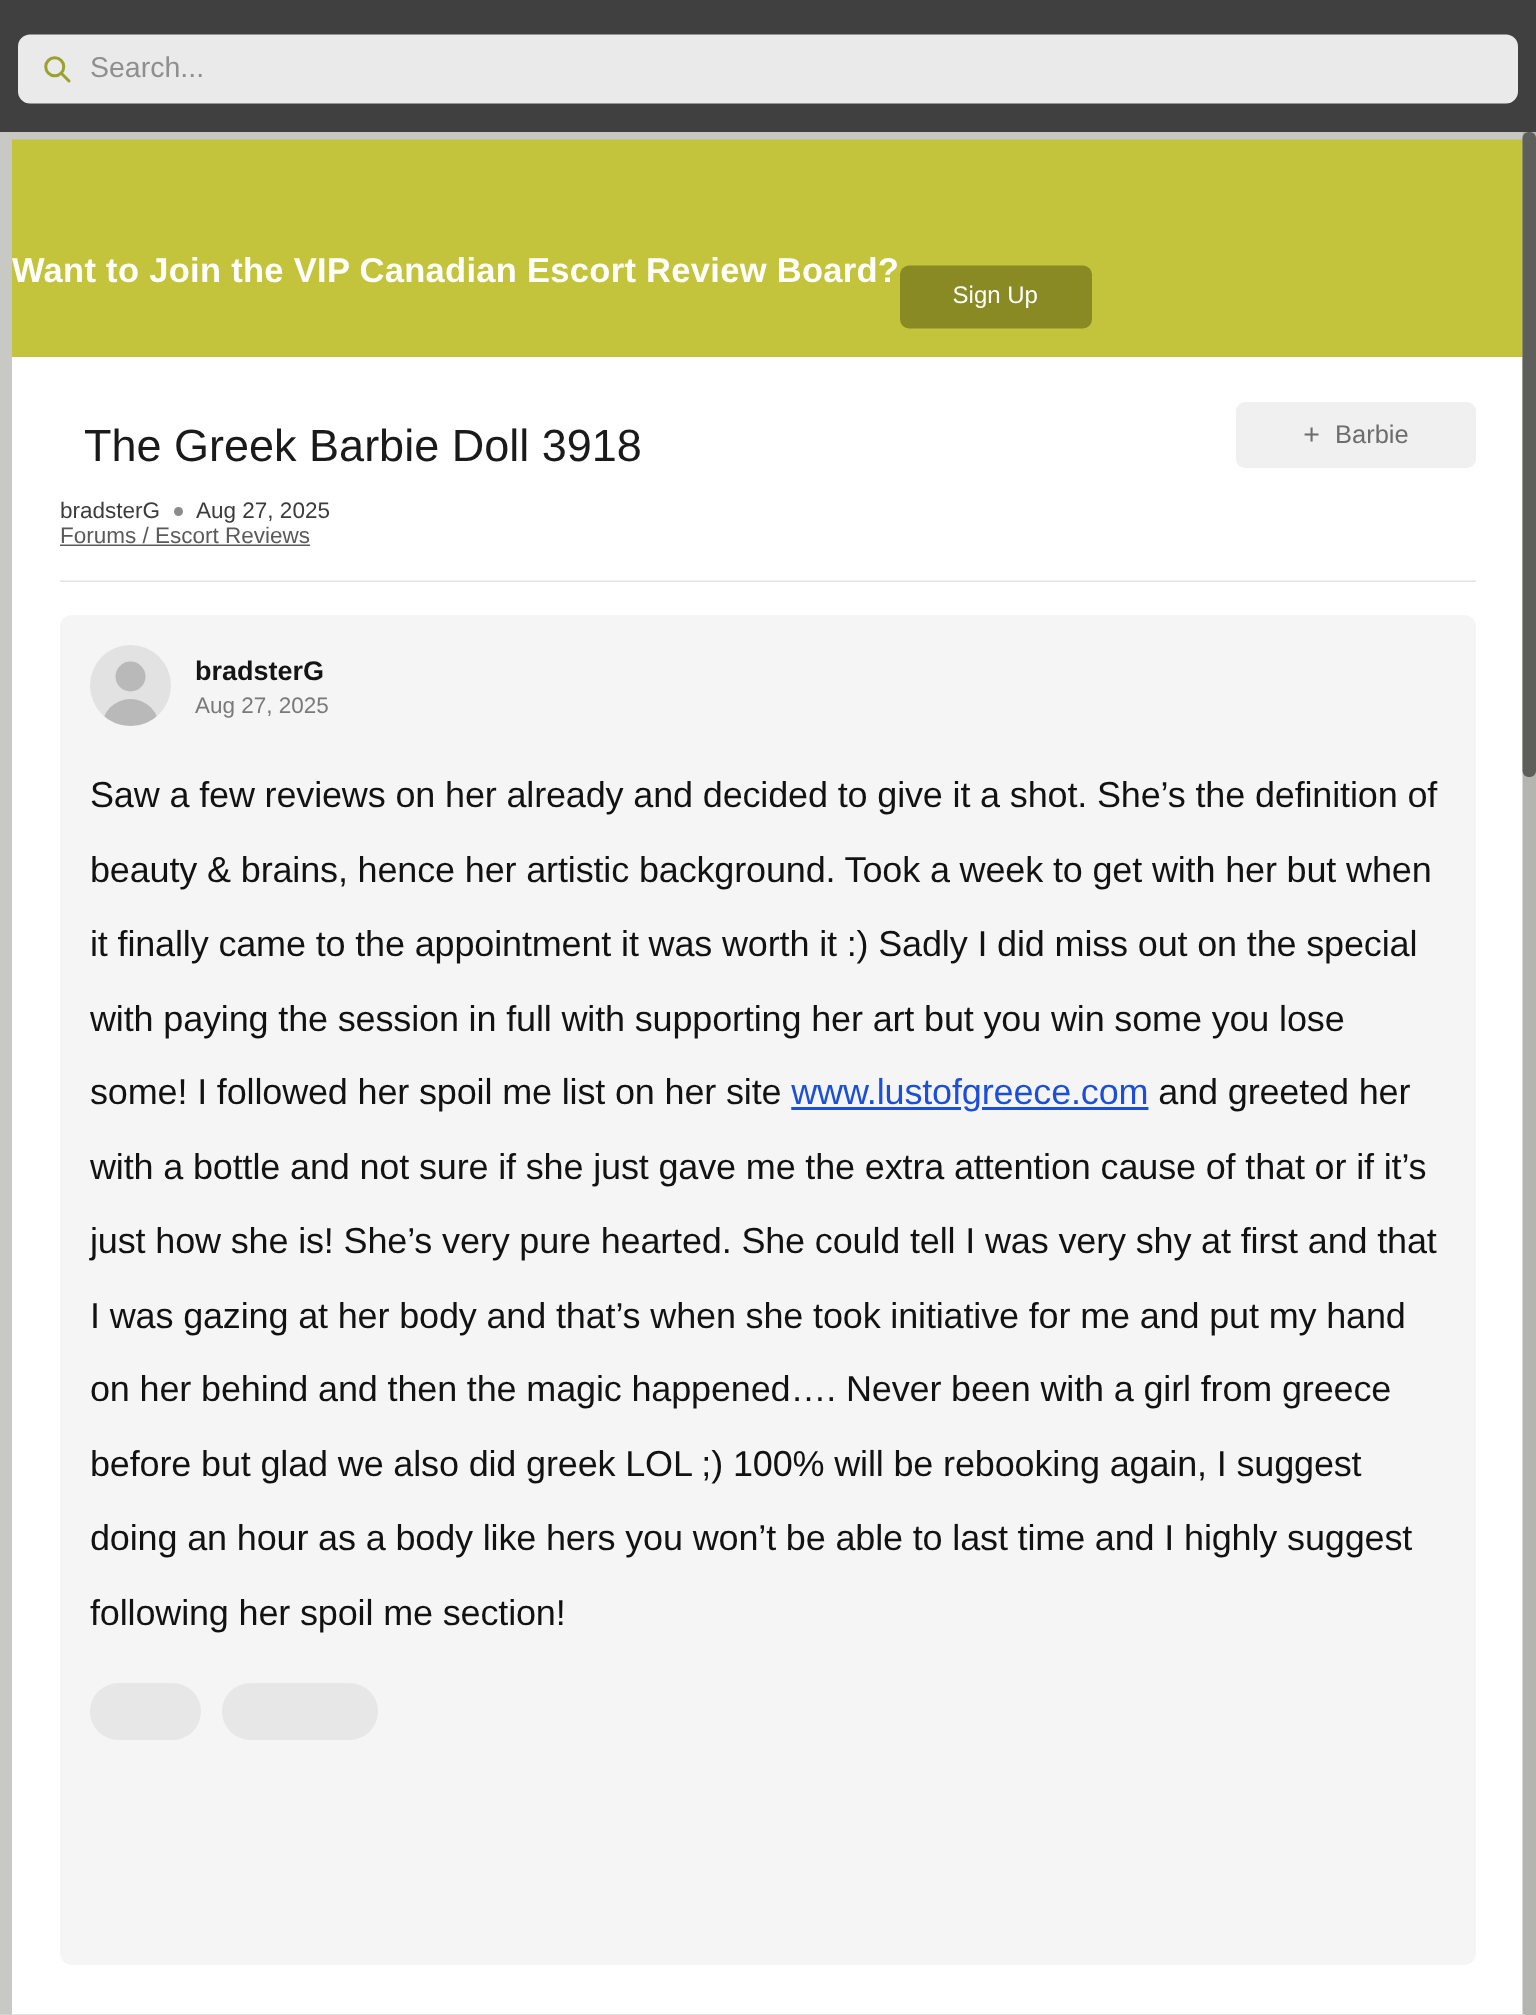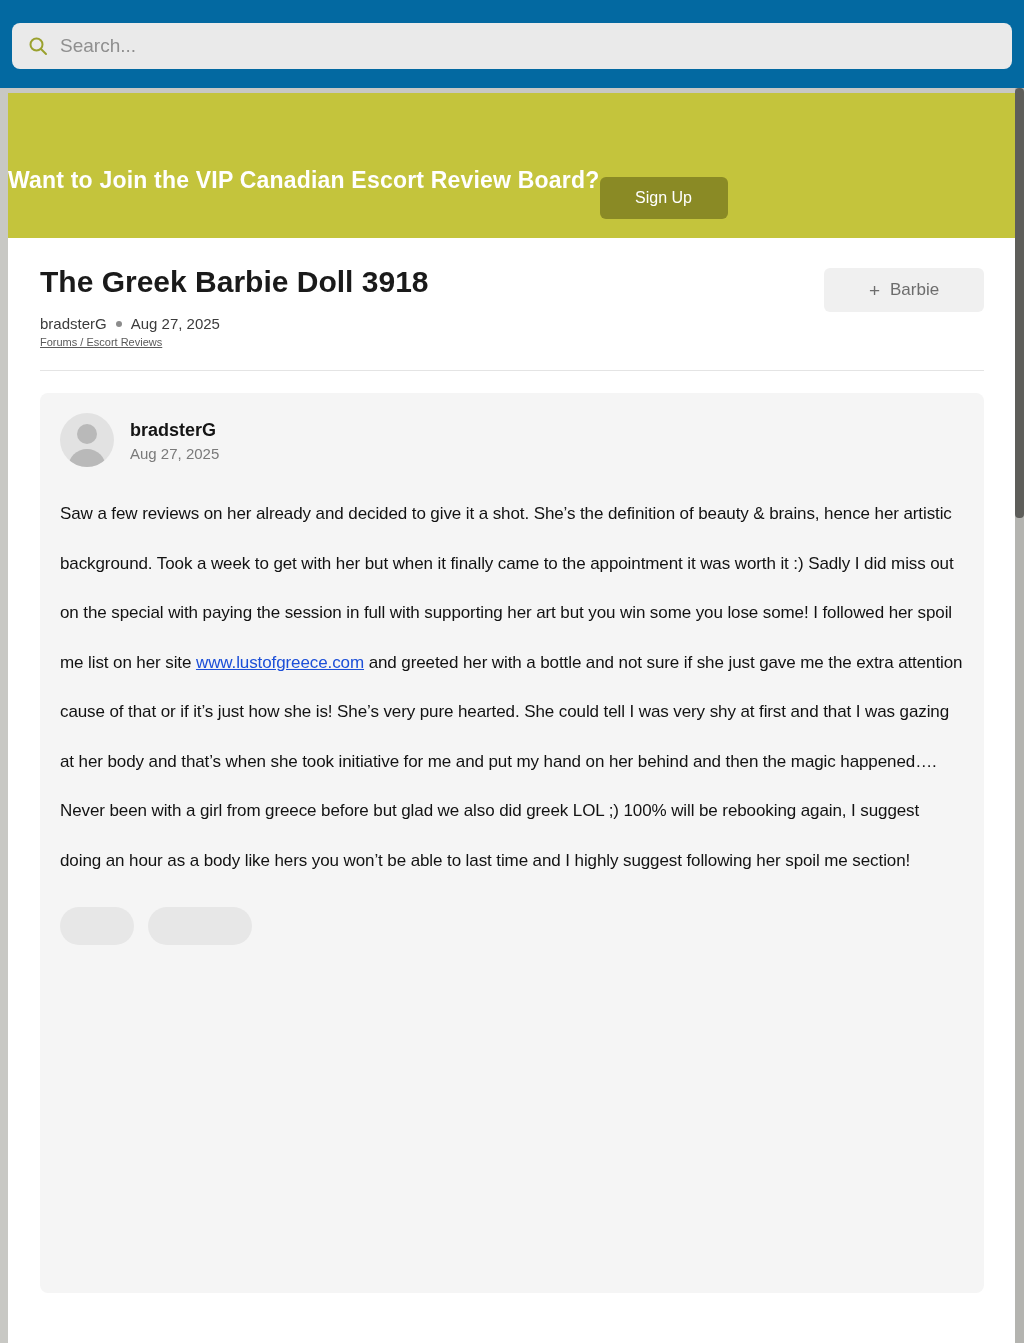--- a/index.html
+++ b/index.html
@@ -18,21 +18,21 @@
     height: 1343px;
     background: #c8c8c4;
   }
 
   
   .search-band {
     position: absolute;
     top: 0; left: 0;
     width: 1024px;
     height: 88px;
-    background: #0369a1;
+    background: #404040;
   }
   .search-box {
     position: absolute;
     top: 23px; left: 12px;
     width: 1000px;
     height: 46px;
     background: #eaeaea;
     border-radius: 8px;
     display: flex;
     align-items: center;
@@ -98,22 +98,22 @@
     width: 1008px;
     height: 1105px;
     background: #ffffff;
   }
   .thread-head {
     padding: 26px 32px 0 32px;
   }
   .thread-title {
     font-size: 30px;
     color: #1a1a1a;
-    font-weight: bold;
-    margin: 0;
+    font-weight: normal;
+    margin: 16px;
     line-height: 36px;
   }
   .comment-btn {
     position: absolute;
     top: 30px; right: 32px;
     width: 160px;
     height: 44px;
     background: #f0f0f0;
     border: none;
     border-radius: 6px;
@@ -136,21 +136,21 @@
     color: #3c3c3c;
   }
   .meta-dot {
     width: 6px; height: 6px;
     border-radius: 50%;
     background: #8c8c8c;
     display: inline-block;
   }
   .breadcrumb {
     margin-top: 0;
-    font-size: 11px;
+    font-size: 15px;
     color: #5a5a5a;
     text-decoration: underline;
     cursor: pointer;
     display: inline-block;
   }
   .divider {
     margin: 20px 32px 0 32px;
     height: 1px;
     background: #e4e4e4;
   }
@@ -199,21 +199,21 @@
     color: #141414;
     line-height: 22px;
   }
   .post-date {
     font-size: 15px;
     color: #7a7a7a;
     margin-top: 4px;
   }
   .post-body {
     margin-top: 22px;
-    font-size: 17px;
+    font-size: 24px;
     line-height: 49.5px;
     color: #121212;
     letter-spacing: -0.1px;
   }
   .post-link {
     color: #1c4fd8;
     text-decoration: underline;
     cursor: pointer;
   }
   .post-actions {

